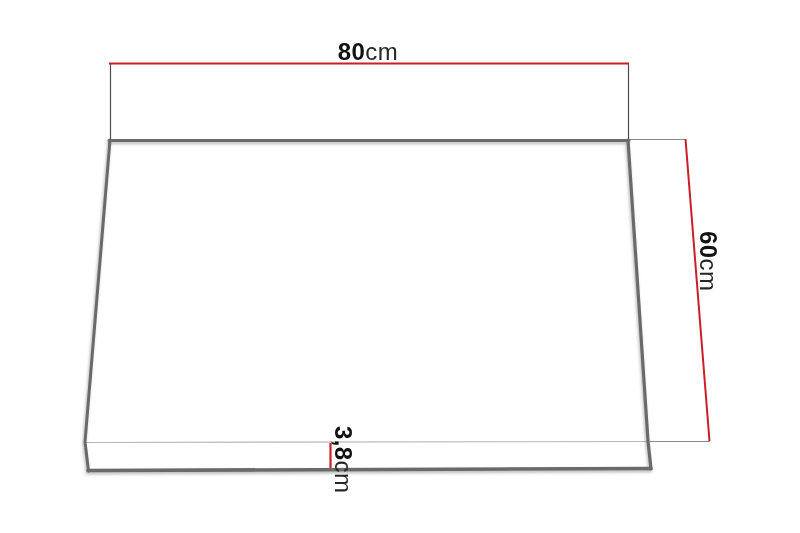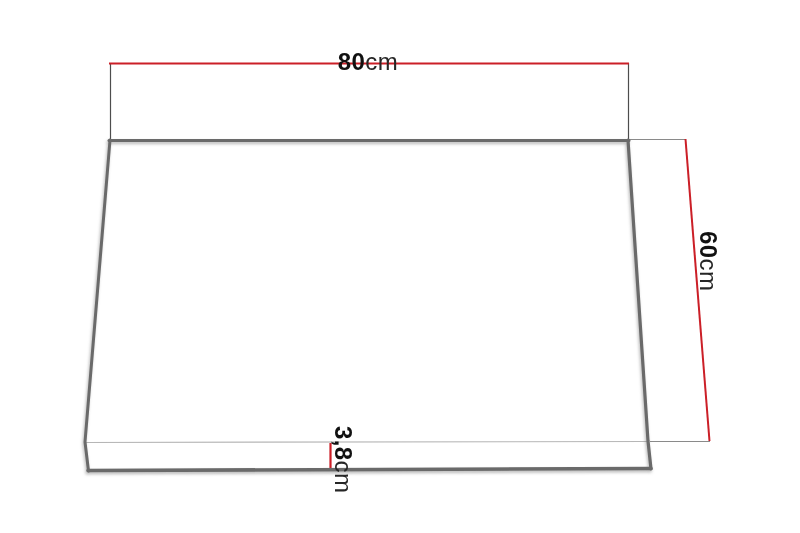--- a/index.html
+++ b/index.html
@@ -16,21 +16,21 @@
     position:absolute;
     color:#161616;
     font-size:24px;
     line-height:24px;
     white-space:nowrap;
     letter-spacing:0.4px;
   }
   .dim-label .val{font-weight:700;color:#111;}
   .dim-label .unit{font-weight:400;color:#262626;}
   .vert{transform-origin:0 0;transform:rotate(90deg);}
-  #width-label{left:306px;top:50px;width:124px;text-align:center;}
+  #width-label{left:306px;top:40px;width:124px;text-align:center;}
   #depth-label{left:720px;top:231px;}
   #thickness-label{left:355px;top:426px;}
 </style>
 </head>
 <body>
 
 <div class="canvas">
 
   <svg width="800" height="533" viewBox="0 0 800 533">
 

